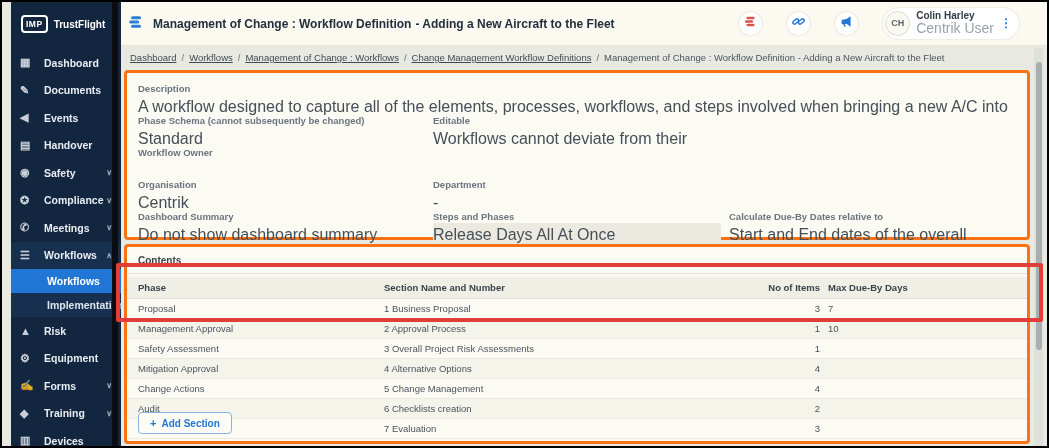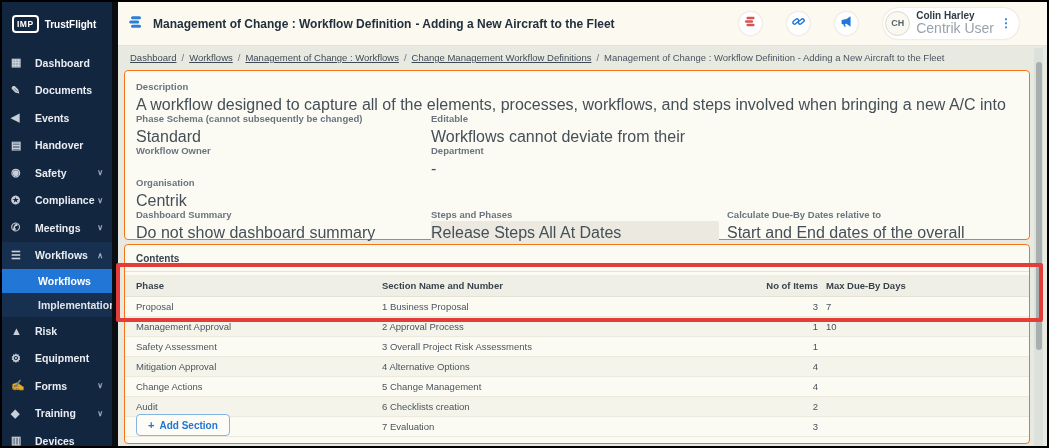--- a/index.html
+++ b/index.html
@@ -1,20 +1,20 @@
 <!DOCTYPE html>
 <html><head>
 <meta charset="utf-8">
 <style>
   html,body{margin:0;padding:0;background:#fff;}
   .frame{position:relative;width:1045px;height:444px;border:2px solid #000;overflow:hidden;
          background:#e8eae2;font-family:"Liberation Sans",sans-serif;-webkit-font-smoothing:antialiased;}
 
   
-  .sidebar{position:absolute;left:0;top:0;bottom:0;width:110px;background:#13263f;z-index:5;}
+  .sidebar{position:absolute;left:9px;top:0;bottom:0;width:110px;background:#13263f;z-index:5;}
   .side-gap{position:absolute;left:110px;top:0;bottom:0;width:6px;background:#0a0e13;z-index:5;}
   .logo-row{height:44px;display:flex;align-items:center;padding-left:10px;}
   .logo-badge{border:2px solid #fff;border-radius:4px;color:#fff;font-size:8.5px;font-weight:700;
               padding:2px 3px;letter-spacing:.5px;}
   .logo-name{color:#fff;font-size:10px;font-weight:700;margin-left:6px;}
   .side-list{padding-top:3px;}
   .side-item{height:27.5px;display:flex;align-items:center;padding:0 9px;color:#e9edf3;
              font-size:10.5px;font-weight:600;cursor:pointer;}
   .side-item .sicon{width:24px;font-size:11px;opacity:.85;flex:none;}
   .side-item .chev{margin-left:auto;font-size:8px;opacity:.65;}
@@ -42,21 +42,21 @@
   .user-name{font-size:10px;font-weight:600;color:#313c47;}
   .user-role{font-size:14px;color:#9aa2aa;}
   .kebab{color:#2277d6;font-size:12px;margin-left:6px;font-weight:700;}
 
   .breadcrumb{position:absolute;left:0;right:0;top:45px;height:21px;display:flex;align-items:center;
               padding:0 12px;font-size:9.5px;color:#47525c;white-space:nowrap;overflow:hidden;}
   .bc-link{color:#3f4a54;text-decoration:underline;cursor:pointer;}
   .bc-sep{margin:0 5px;color:#6b757e;}
   .bc-current{color:#4a545e;}
 
-  .card{position:absolute;left:6px;width:906px;background:#fcfbf3;border:1px solid #f97316;
+  .card{position:absolute;left:6px;width:906px;background:#fcfbf3;border:3px solid #f97316;
         border-radius:4px;box-sizing:border-box;}
   .card-details{top:68px;height:170px;padding:10px 11px;}
   .card-contents{top:242px;bottom:2px;}
 
   .dgrid{display:grid;grid-template-columns:295px 296px 1fr;grid-auto-rows:32px;}
   .field{overflow:hidden;}
   .field.full{grid-column:1 / -1;height:34px;}
   .flabel{font-size:9.5px;font-weight:700;color:#6a7480;margin-bottom:4px;}
   .fvalue{font-size:16px;color:#454f58;}
   .fvalue.chip{background:#eceae0;border-radius:2px;padding:3px 6px;margin:-3px 8px 0 -6px;}
@@ -242,35 +242,35 @@
             <div class="flabel">Phase Schema (cannot subsequently be changed)</div>
             <div class="fvalue">Standard</div>
           </div>
           <div class="field" style="grid-column-start: 2;">
             <div class="flabel">Editable</div>
             <div class="fvalue">Workflows cannot deviate from their Templates</div>
           </div>
           <div class="field" style="grid-column-start: 1;">
             <div class="flabel">Workflow Owner</div>
           </div>
+          <div class="field" style="grid-column-start: 1;">
+            <div class="flabel">Organisation</div>
+            <div class="fvalue">Centrik</div>
+          </div>
           <div class="field" style="grid-column-start: 2;">
             <div class="flabel">Department</div>
             <div class="fvalue">-</div>
           </div>
           <div class="field" style="grid-column-start: 1;">
-            <div class="flabel">Organisation</div>
-            <div class="fvalue">Centrik</div>
-          </div>
-          <div class="field" style="grid-column-start: 1;">
             <div class="flabel">Dashboard Summary</div>
             <div class="fvalue">Do not show dashboard summary</div>
           </div>
           <div class="field" style="grid-column-start: 2;">
             <div class="flabel">Steps and Phases</div>
-            <div class="fvalue chip">Release Steps All At Dates</div>
+            <div class="fvalue chip">Release Days All At Once</div>
           </div>
           <div class="field" style="grid-column-start: 3;">
             <div class="flabel">Calculate Due-By Dates relative to</div>
             <div class="fvalue">Start and End dates of the overall Workflow</div>
           </div>
         </div>
     </div>
 
     <div class="card card-contents">
       <div class="card-title">Contents</div>

